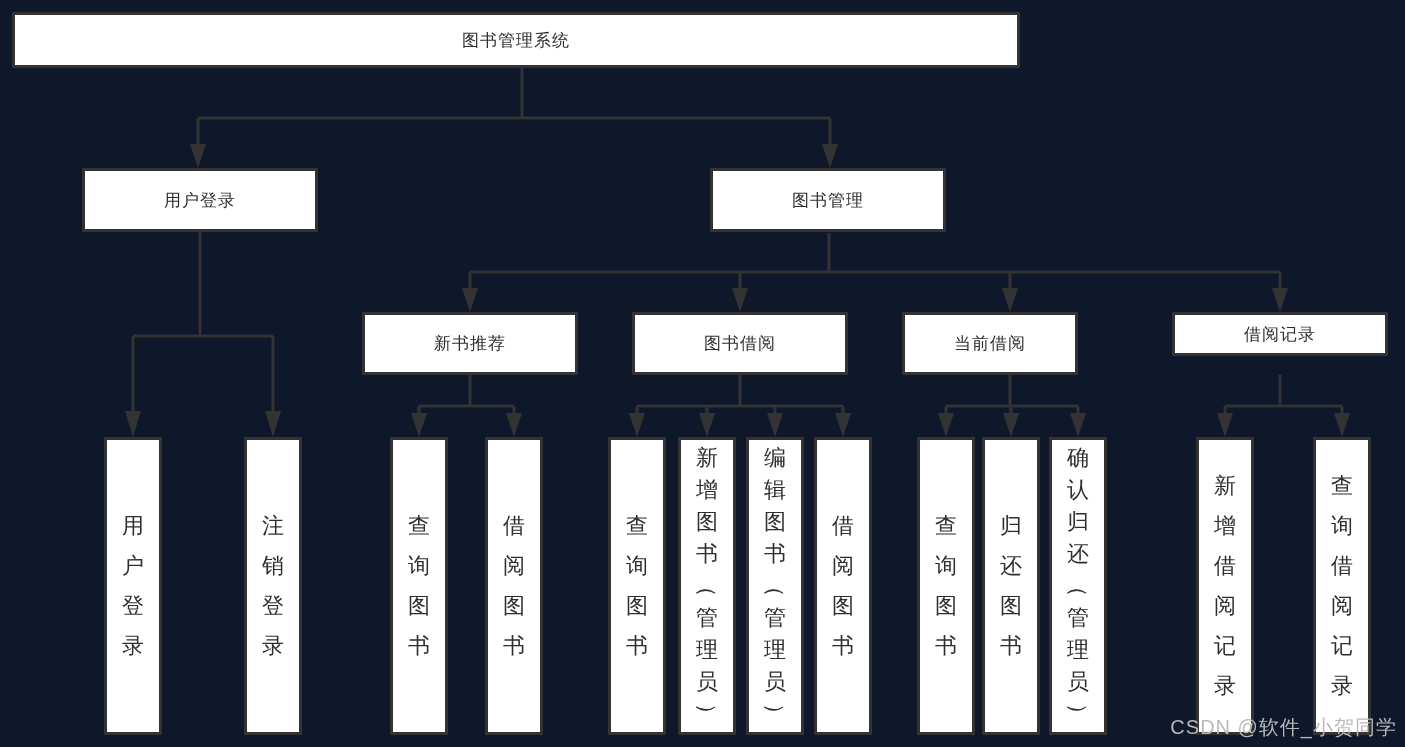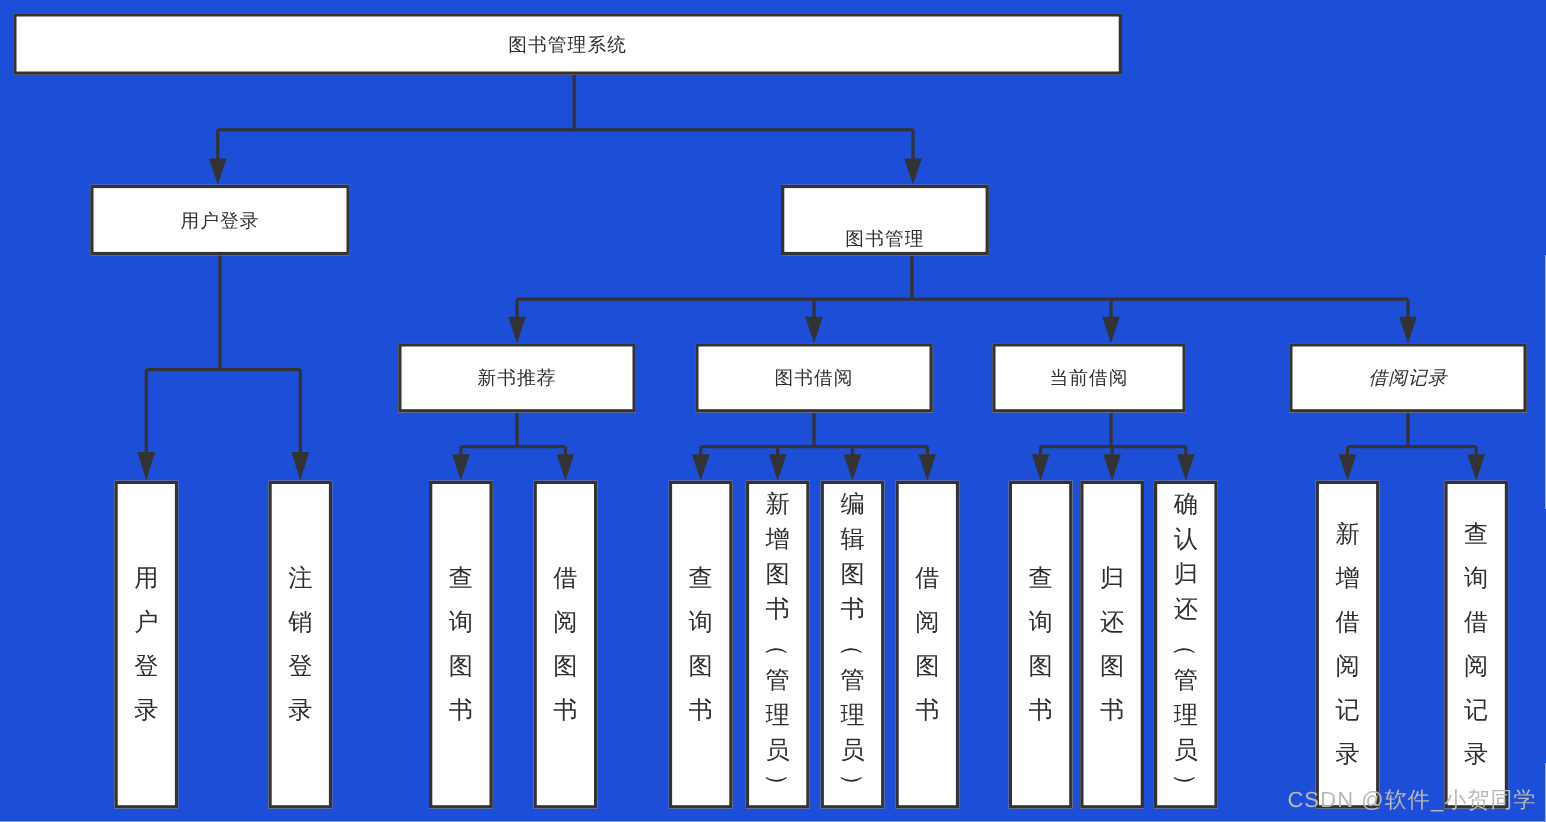--- a/index.html
+++ b/index.html
@@ -1,20 +1,20 @@
 <!DOCTYPE html>
 <html><head>
 <meta charset="utf-8">
 <style>
   html, body { margin: 0; padding: 0; background: #ffffff; }
   .stage {
     position: relative;
     width: 1405px;
     height: 747px;
-    background: #1d4ed8;
+    background: #0f172a;
     font-family: "Liberation Sans", sans-serif;
     color: #2e2e2e;
     overflow: hidden;
   }
   .wires {
     position: absolute;
     left: 0; top: 0;
     width: 1405px; height: 747px;
     pointer-events: none;
   }
@@ -111,34 +111,34 @@
     </g>
   </svg>
 
   <div class="box root-box" style="left:12px; top:12px; width:1008px; height:56px;">
     <span class="hlabel">图书管理系统</span>
   </div>
 
   <div class="box" style="left:82px; top:168px; width:236px; height:64px;">
     <span class="hlabel">用户登录</span>
   </div>
-  <div class="box" style="left:710px; top:168px; width:189px; height:64px;align-items:flex-end;">
+  <div class="box" style="left:710px; top:168px; width:236px; height:64px;">
     <span class="hlabel">图书管理</span>
   </div>
 
   <div class="box" style="left:362px; top:312px; width:216px; height:63px;">
     <span class="hlabel">新书推荐</span>
   </div>
   <div class="box" style="left:632px; top:312px; width:216px; height:63px;justify-content:center;">
     <span class="hlabel">图书借阅</span>
   </div>
   <div class="box" style="left:902px; top:312px; width:176px; height:63px;">
     <span class="hlabel">当前借阅</span>
   </div>
-  <div class="box" style="left:1172px; top:312px; width:216px; height:63px;font-style:italic;">
+  <div class="box" style="left:1172px; top:312px; width:216px; height:44px;">
     <span class="hlabel">借阅记录</span>
   </div>
 
   <div class="box vbox" style="left:104px;">
     <span class="vlabel loose">
         <span>用</span>
         <span>户</span>
         <span>登</span>
         <span>录</span>
       </span>

